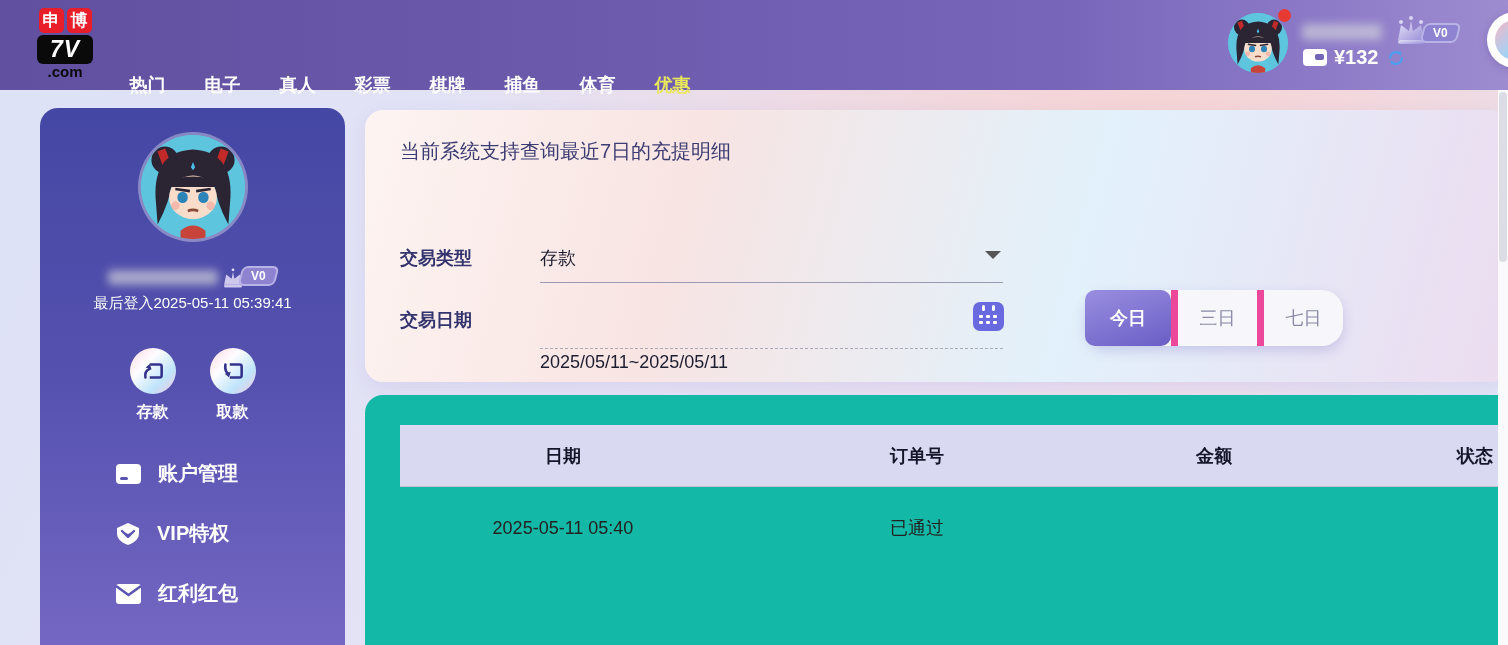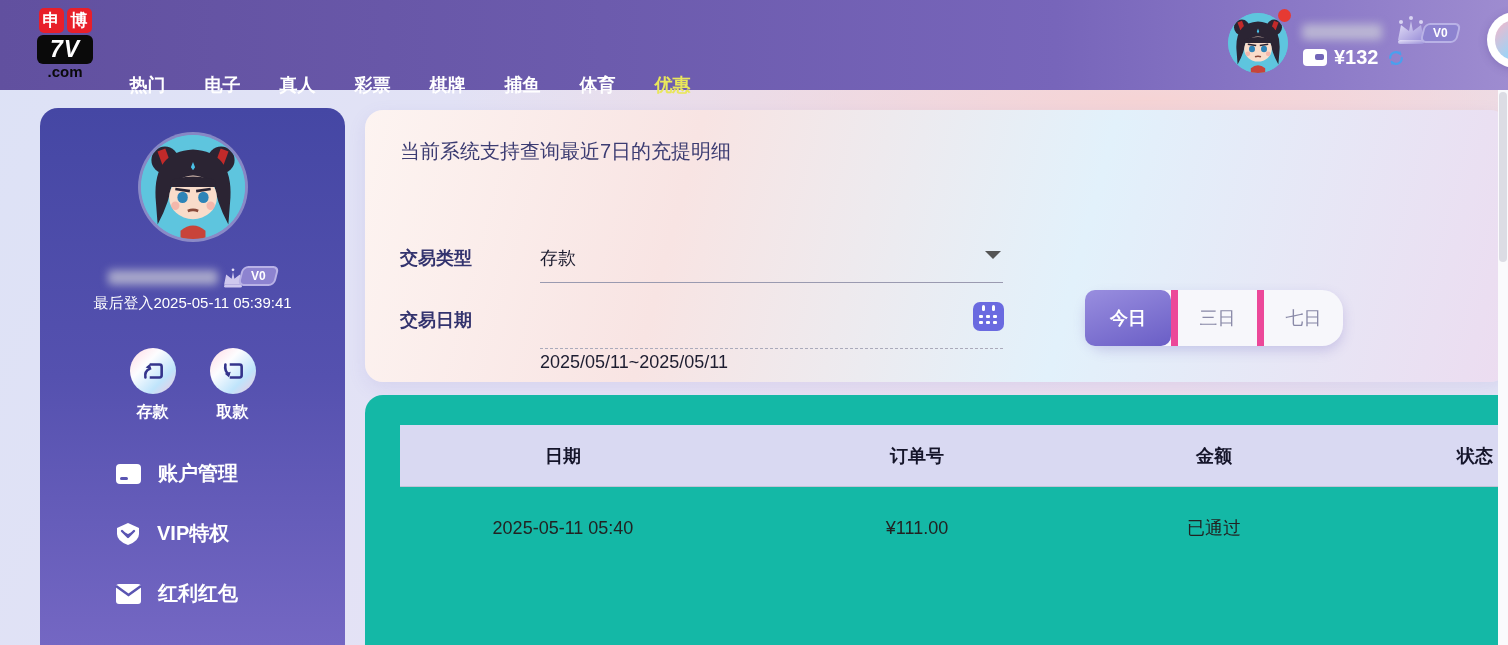--- a/index.html
+++ b/index.html
@@ -292,21 +292,20 @@
 <section class="table-panel">
   <div class="tbl">
     <div class="tbl-row tbl-head">
       <div class="cell">日期</div>
       <div class="cell">订单号</div>
       <div class="cell">金额</div>
       <div class="cell">状态</div>
     </div>
     <div class="tbl-row tbl-data">
       <div class="cell">2025-05-11 05:40</div>
-      <div class="cell">¥111.00</div>
       <div class="cell">已通过</div>
     </div>
   </div>
 </section>
 
 <div class="scrollbar">
   <div class="scroll-thumb"></div>
 </div>
 
 </body></html>

